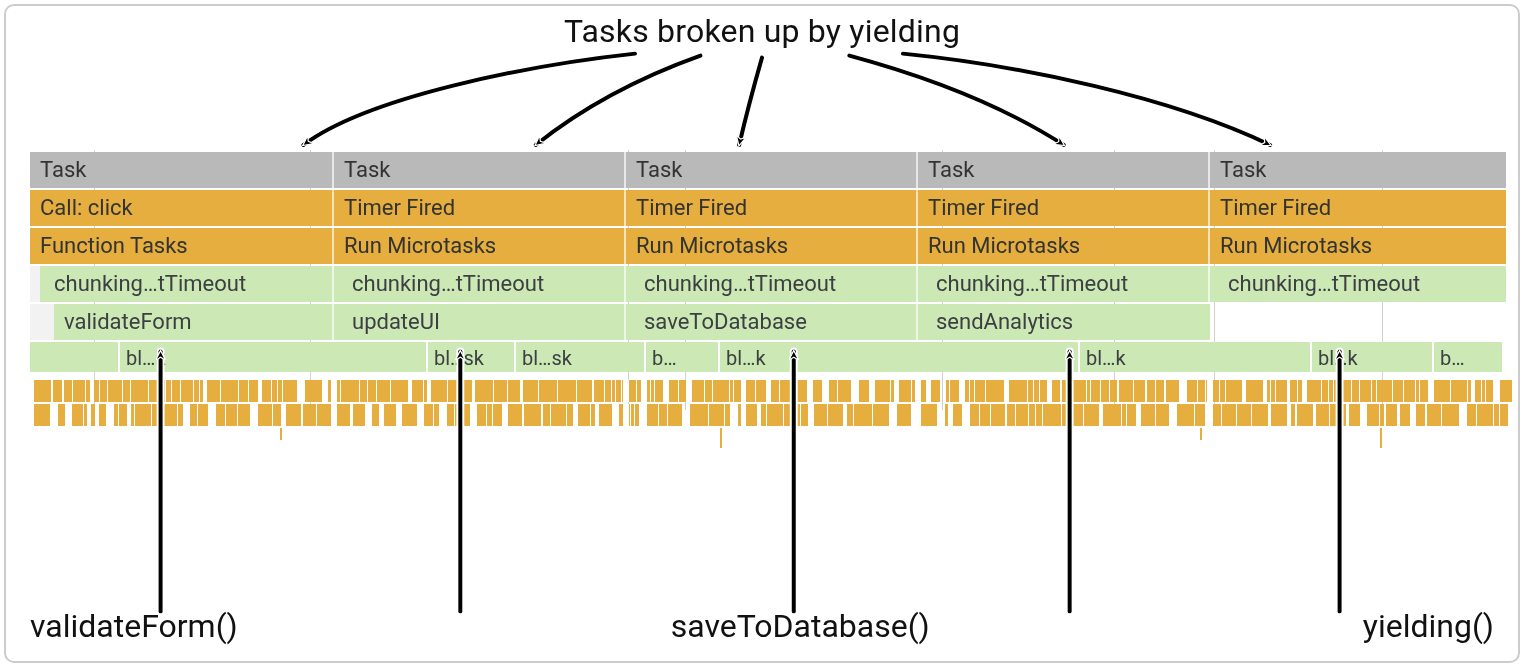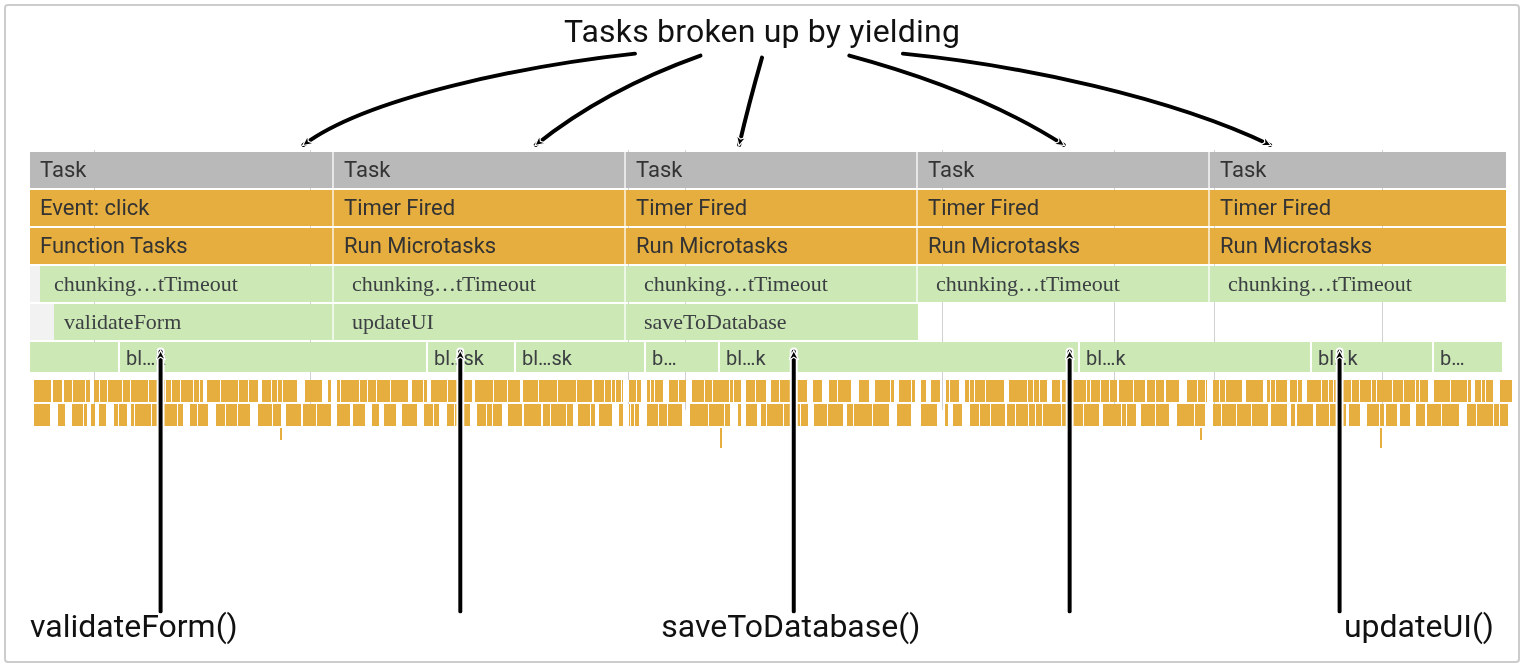--- a/index.html
+++ b/index.html
@@ -9,21 +9,21 @@
     height: 667px;
     font-family: -apple-system, BlinkMacSystemFont, "Segoe UI", Roboto, Helvetica, Arial, sans-serif;
     background: #fff;
     color: #3c4043;
     position: relative;
   }
   .frame {
     position: absolute;
     inset: 4px;
     border: 2px solid #ccc;
-    border-radius: 4px;
+    border-radius: 10px;
     background: #fff;
   }
   .annotation-top {
     position: absolute;
     left: 0; right: 0;
     top: 6px;
     text-align: center;
     font-size: 32px;
     color: #111;
     letter-spacing: .2px;
@@ -72,21 +72,21 @@
     border-right: 2px solid rgba(255,255,255,0.65);
   }
   .cell:last-child { border-right: none; }
 
   .c-grey   { background: #b9b9b9; color: #333; }
   .c-amber  { background: #e5ae3e; color: #333; }
   .c-green  { background: #cce8b5; color: #3c4043; }
 
   
   .row.r-chunk .cell,
-  .row.r-fn .cell { padding-left: 18px; font-family: Liberation Serif, serif; }
+  .row.r-fn .cell { padding-left: 18px; }
 
   
   .row.r-chunk .cell:first-child::before,
   .row.r-fn .cell:first-child::before {
     content: "";
     position: absolute;
     left: 0; top: 0; bottom: 0;
     width: 10px;
     background: #f2f2f2;
   }
@@ -186,21 +186,21 @@
 
     <div class="row r-task">
       <div class="cell c-grey">Task</div>
       <div class="cell c-grey">Task</div>
       <div class="cell c-grey">Task</div>
       <div class="cell c-grey">Task</div>
       <div class="cell c-grey">Task</div>
     </div>
 
     <div class="row r-event">
-      <div class="cell c-amber">Event: click</div>
+      <div class="cell c-amber">Call: click</div>
       <div class="cell c-amber">Timer Fired</div>
       <div class="cell c-amber">Timer Fired</div>
       <div class="cell c-amber">Timer Fired</div>
       <div class="cell c-amber">Timer Fired</div>
     </div>
 
     <div class="row r-fcall">
       <div class="cell c-amber">Function Tasks</div>
       <div class="cell c-amber">Run Microtasks</div>
       <div class="cell c-amber">Run Microtasks</div>
@@ -213,20 +213,21 @@
       <div class="cell c-green">chunking…tTimeout</div>
       <div class="cell c-green">chunking…tTimeout</div>
       <div class="cell c-green">chunking…tTimeout</div>
       <div class="cell c-green">chunking…tTimeout</div>
     </div>
 
     <div class="row r-fn">
       <div class="cell c-green">validateForm</div>
       <div class="cell c-green">updateUI</div>
       <div class="cell c-green">saveToDatabase</div>
+      <div class="cell c-green">sendAnalytics</div>
     </div>
 
     <div class="subblocks">
       <div class="strip"></div>
 
     <div class="sb" style="left: 88px; width: 84px;">bl…k</div>
         <div class="sb" style="left: 396px; width: 78px;">bl…sk</div>
         <div class="sb" style="left: 484px; width: 78px;">bl…sk</div>
         <div class="sb" style="left: 614px; width: 60px;">b…</div>
         <div class="sb" style="left: 688px; width: 78px;">bl…k</div>
@@ -483,21 +484,21 @@
         <div class="drip" style="left: 690px; height: 20px;"></div>
         <div class="drip" style="left: 1170px; height: 12px;"></div>
         <div class="drip" style="left: 1350px; height: 20px;"></div>
       </div>
 
   </div>
 
   <div class="annotation-bottom">
     <div>validateForm()</div>
     <div>saveToDatabase()</div>
-    <div>updateUI()</div>
+    <div>yielding()</div>
   </div>
 
   <svg class="overlay" viewBox="0 0 1516 660">
     <defs>
       <marker id="arrowhead" markerWidth="12" markerHeight="12" refX="9" refY="5" orient="auto" markerUnits="userSpaceOnUse">
         <path d="M0,0 L10,5 L0,10 L3,5 Z" fill="#000" stroke="#fff" stroke-width="1.2"></path>
       </marker>
     </defs>
 
     <g stroke="#000" stroke-width="4" fill="none" stroke-linecap="round">

